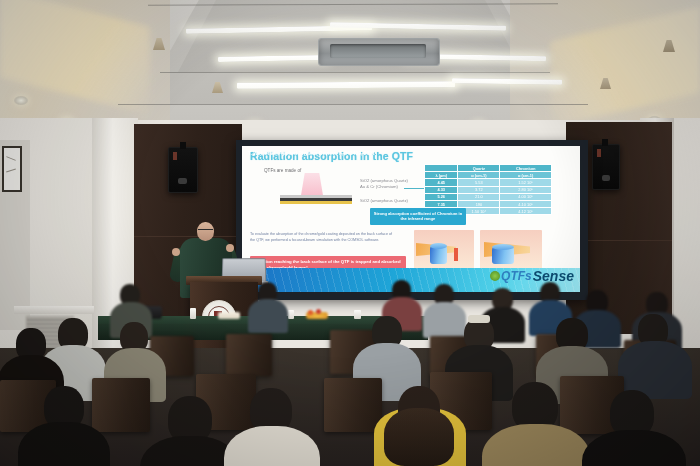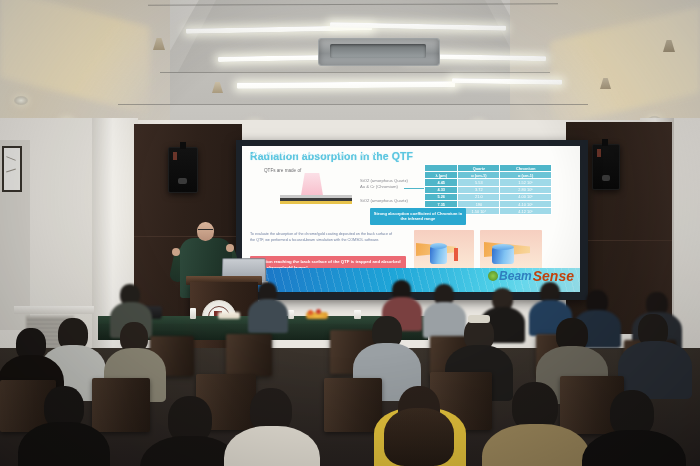--- a/index.html
+++ b/index.html
@@ -128,21 +128,21 @@
   .sim-lbl{font-size:3px;color:#8c8c92;}
   .cbar{height:2px;}
 
   .cite-band{left:0;bottom:0;width:338px;height:24px;
     background:linear-gradient(100deg,#1b6fc4,#1fa6d8 45%,#4fd0e8 75%,#9ae6f2);}
   .cite-band::after{content:"";position:absolute;left:0;top:0;width:100%;height:100%;
     background:repeating-linear-gradient(76deg,rgba(255,255,255,.13) 0 1px,rgba(255,255,255,0) 1px 7px);}
   .cite-txt{left:6px;top:4px;font-size:5px;font-weight:bold;color:#ffffff;z-index:3;}
   .logo-wrap{right:6px;top:2px;z-index:3;display:flex;align-items:center;gap:1px;}
   .logo-poly{font-size:12px;font-weight:bold;color:#2f7fbf;font-style:italic;}
-  .logo-sens{font-size:14px;font-weight:bold;color:#c2410c;font-style:italic;}
+  .logo-sens{font-size:14px;font-weight:bold;color:#0c4a6e;font-style:italic;}
   .logo-bug{width:10px;height:10px;border-radius:50%;
     background:radial-gradient(#8ecb4a,#4c8a21);}
 
   
   .podium{left:190px;top:282px;width:68px;height:68px;
     background:linear-gradient(95deg,#4b3528,#32231a 55%,#281b14);
     box-shadow:0 3px 8px rgba(0,0,0,.55);}
   .podium-top{left:186px;top:276px;width:76px;height:9px;
     background:linear-gradient(#6a4c37,#3d2a1e);border-radius:1px;}
   .emblem{left:202px;top:300px;width:32px;height:32px;border-radius:50%;
@@ -352,21 +352,21 @@
     <div class="abs sim-lbl" style="left:242px;top:126px;">Beam focused on back surface</div>
     <div class="abs cbar" style="left:176px;top:132px;width:46px;
          background:linear-gradient(90deg,#2f6fd0,#7fc2f2,#f6d08a,#e8593f);"></div>
     <div class="abs cbar" style="left:242px;top:132px;width:48px;
          background:linear-gradient(90deg,#2f6fd0,#7fc2f2,#f6d08a,#e8593f);"></div>
 
     <div class="abs cite-band"></div>
     <div class="abs cite-txt" style="bottom:14px;">T. Wei, et al., Applied Physics Review, 8, 041409, 2021</div>
     <div class="abs logo-wrap" style="top:122px;">
       <div class="logo-bug"></div>
-      <span class="logo-poly">Beam</span>
+      <span class="logo-poly">QTFs</span>
       <span class="logo-sens">Sense</span>
     </div>
   </div>
 
   <div class="abs blur-s">
     <div class="abs pres-arm-l"></div>
     <div class="abs pres-arm-r"></div>
     <div class="abs pres-body"></div>
     <div class="abs pres-head"></div>
     <div class="abs pres-glass"></div>

